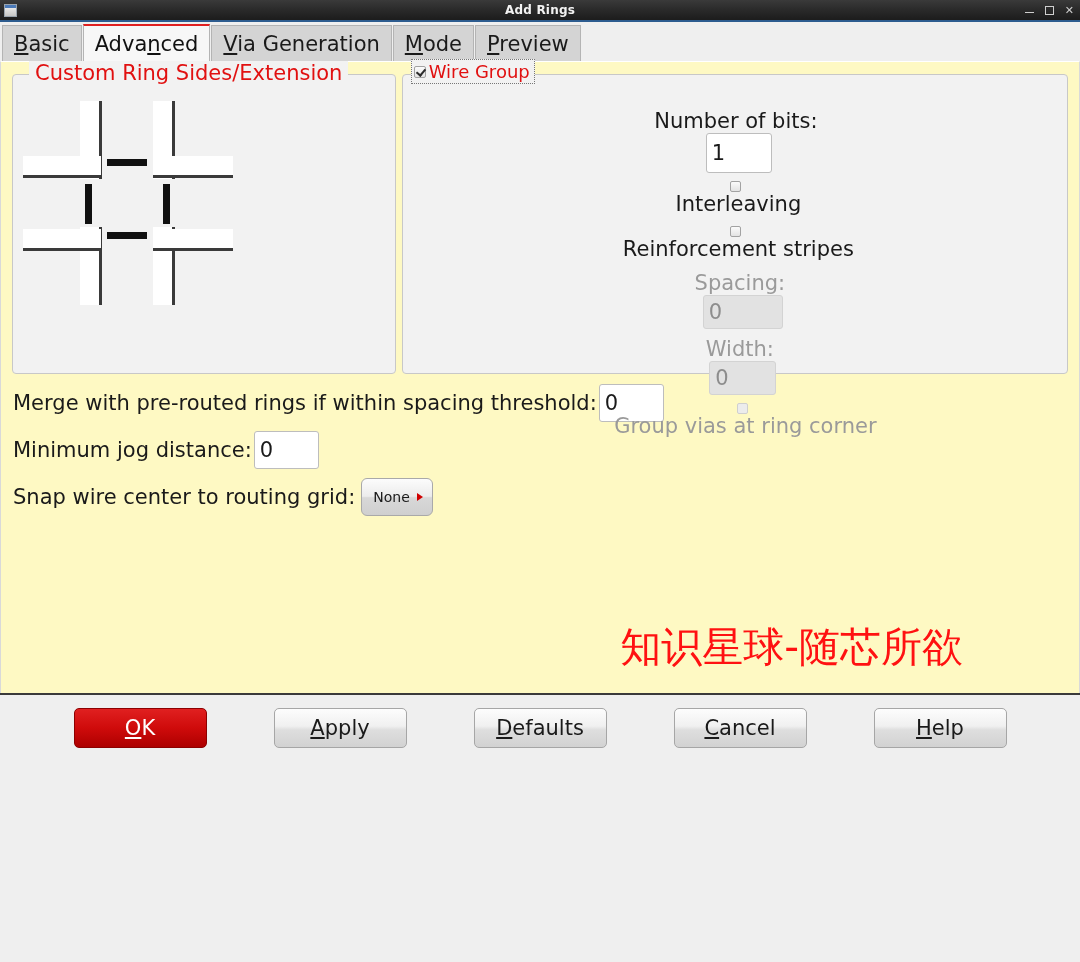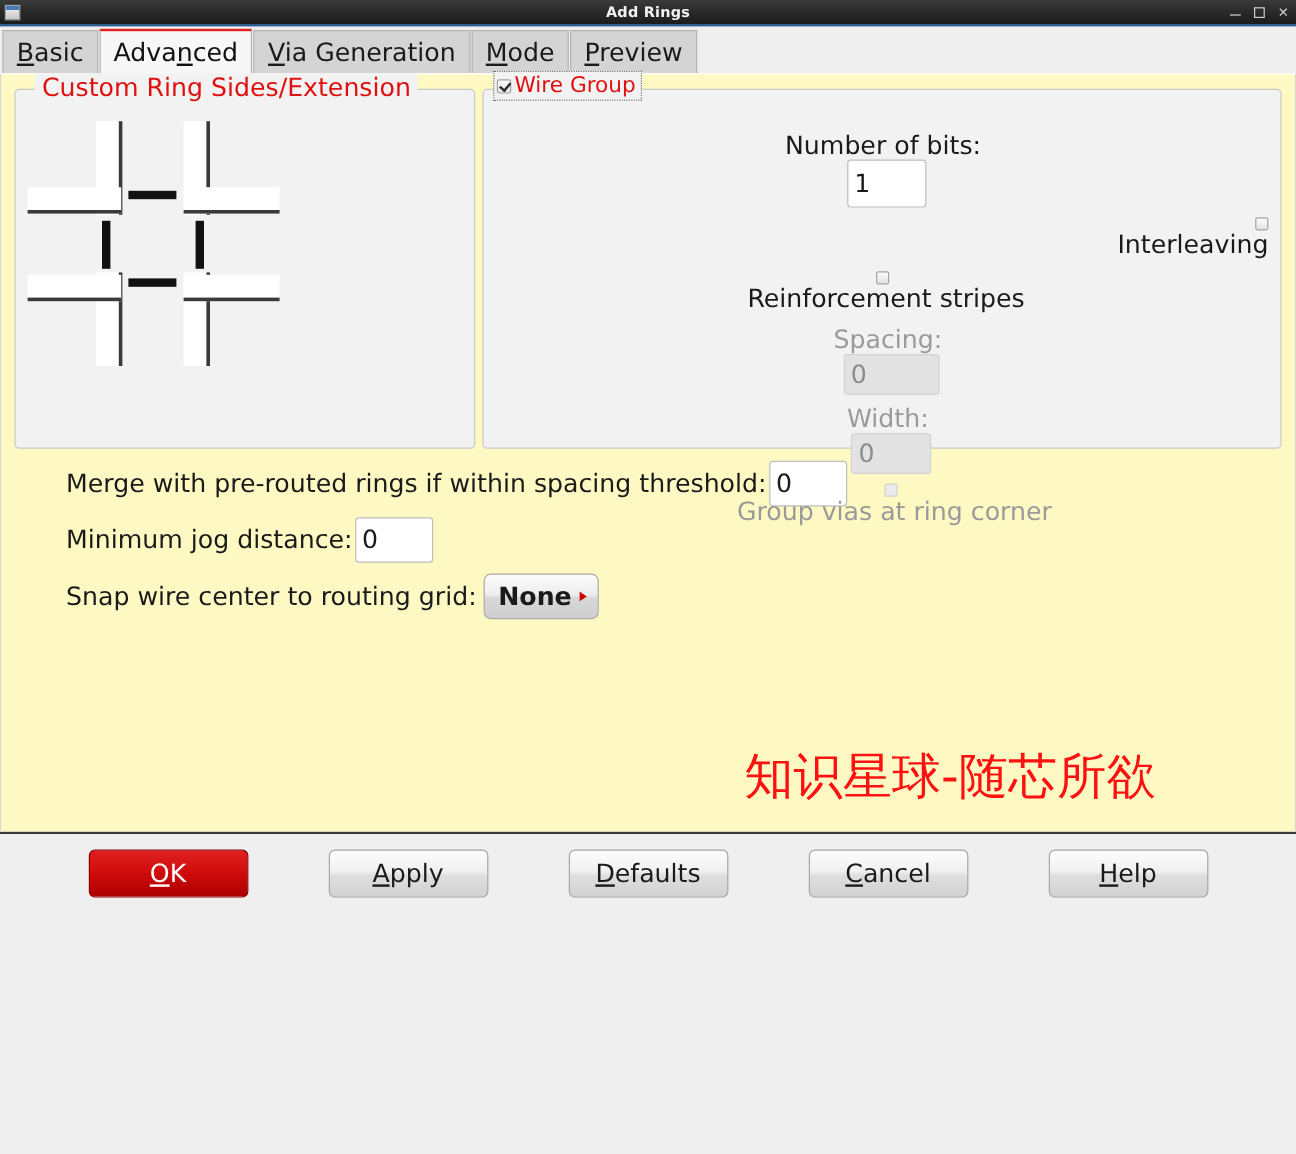--- a/index.html
+++ b/index.html
@@ -232,43 +232,41 @@
   }
   .tb-bits    { width: 66px; height: 40px; margin-left: 6px; }
   .tb-spacing { width: 80px; height: 34px; margin-left: 6px; }
   .tb-width   { width: 67px; height: 34px; margin-left: 6px; }
   .tb-merge   { width: 65px; height: 38px; margin-left: 2px; }
   .tb-jog     { width: 65px; height: 38px; margin-left: 2px; }
 
   
   .lower {
     padding: 8px 0 0 12px;
-    margin-left: 42px;
   }
   .lower-row {
     display: flex;
     align-items: center;
     font-size: 21px;
     color: #1a1a1a;
     margin-bottom: 5px;
     height: 42px;
   }
   .combo-btn {
     margin-left: 6px;
     height: 36px;
     padding: 0 9px 0 11px;
     display: inline-flex;
     align-items: center;
     gap: 7px;
     background: linear-gradient(to bottom, #fcfcfc 0%, #ececec 48%, #d8d8d8 52%, #cfcfcf 100%);
     border: 1px solid #a9a9a9;
     border-radius: 6px;
-    font-size: 21px;
-    color: #1a1a1a;
-    font-weight: bold;
+    font-size: 14px;
+    color: #1a1a1a;
   }
   .combo-arrow {
     width: 0; height: 0;
     border-left: 6px solid #d00000;
     border-top: 4px solid transparent;
     border-bottom: 4px solid transparent;
   }
 
   
   .watermark {
@@ -378,21 +376,21 @@
         <span class="lbl">Wire Group</span>
       </div>
 
       <div class="wg-body">
 
         <div class="field-row">
           <span>Number of bits:</span>
           <input class="textbox tb-bits" type="text" value="1" style="">
         </div>
 
-        <div class="field-row" style="margin-bottom:10px;align-items:flex-end;">
+        <div class="field-row" style="margin-bottom:10px;">
           <span class="cb small"></span>
           <span class="cb-label">Interleaving</span>
         </div>
 
         <div class="field-row" style="margin-bottom:10px;">
           <span class="cb small"></span>
           <span class="cb-label">Reinforcement stripes</span>
         </div>
 
         <div class="field-row disabled indent1">

